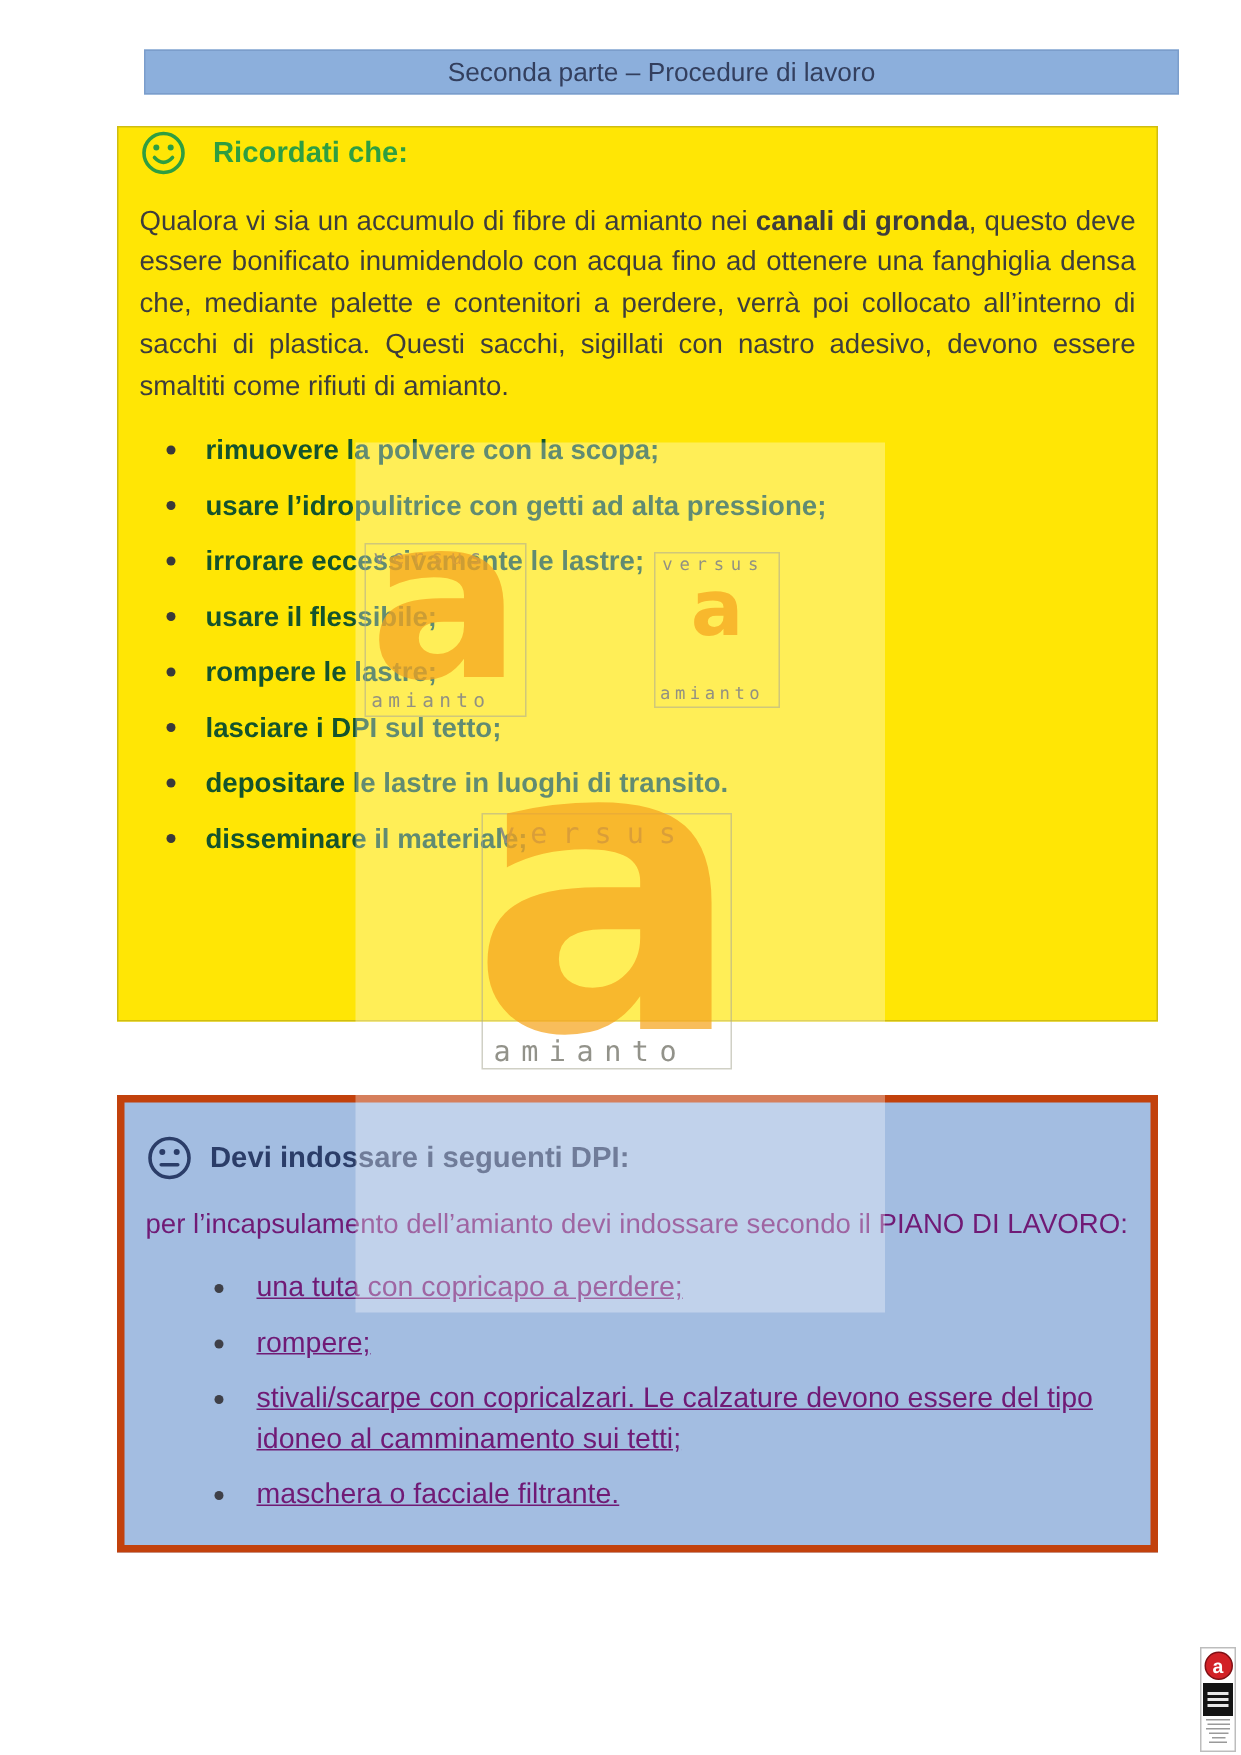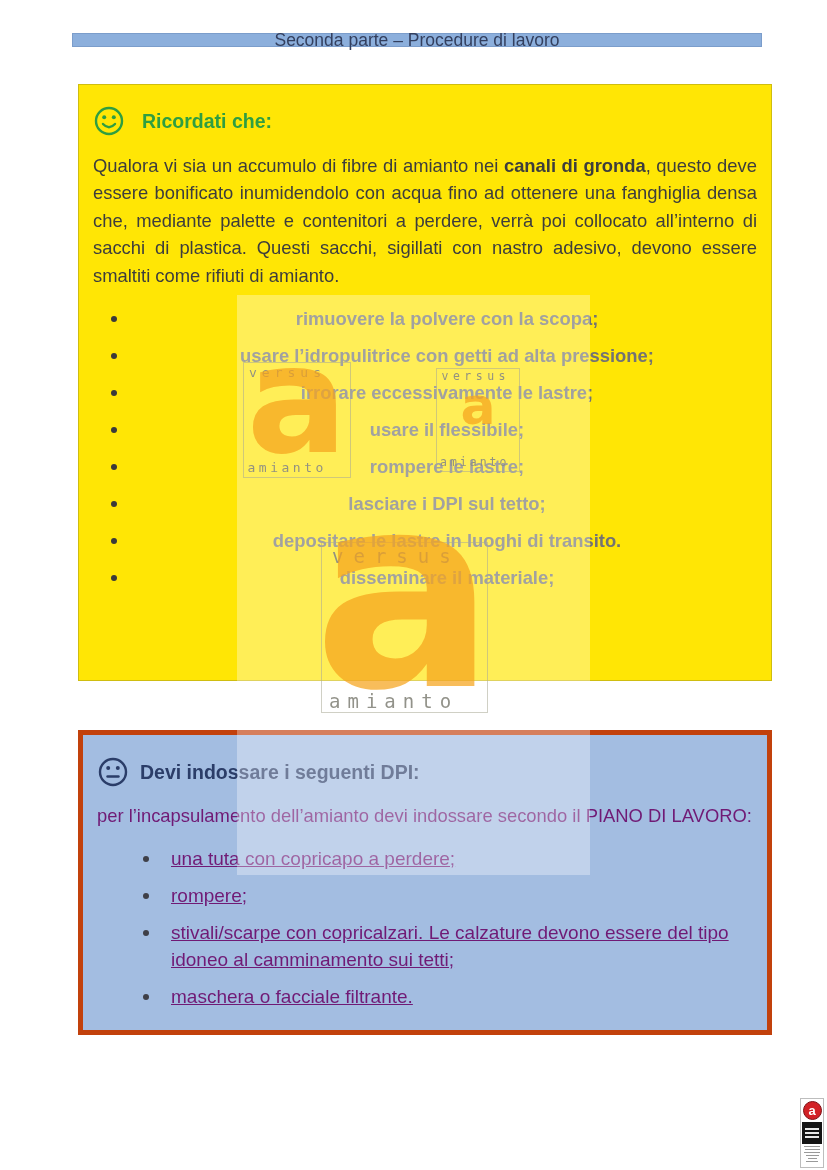--- a/index.html
+++ b/index.html
@@ -5,47 +5,47 @@
   * { margin:0; padding:0; box-sizing:border-box; }
   html,body { background:#ffffff; }
   body { font-family:"Liberation Sans", sans-serif; }
   #page {
     position:relative; width:827px; height:1170px; background:#ffffff;
     overflow:hidden; margin:0 auto;
   }
 
   
   .header-bar {
-    position:absolute; left:72px; top:33px; width:690px; height:14px;
+    position:absolute; left:96px; top:33px; width:690px; height:30px;
     background:#8cafdc; border:1px solid #7b9dcb;
     display:flex; align-items:center; justify-content:center;
     color:#333f5e; font-size:17.5px;
   }
 
   
   .remember-box {
     position:absolute; left:78px; top:84px; width:694px; height:597px;
     background:#ffe605; border:1px solid #cfbd10;
     padding:0 14px;
   }
   .title-row { display:flex; align-items:center; gap:11px; }
-  .remember-box .title-row { margin-top:19px; height:34px;gap:17px; }
+  .remember-box .title-row { height:34px;gap:17px; }
   .face-icon { flex:0 0 auto; display:block; }
   .box-title { font-size:19.5px; font-weight:bold; }
   .remember-box .box-title { color:#2f9e41; }
   .para {
     margin-top:14px; font-size:18.4px; line-height:27.4px; color:#3d3d3d;
     text-align:justify; hyphens:auto;
   }
   .dont-row { margin-top:24px; height:34px; }
   .dont-title { color:#e3241c; }
   ul.dont-list { margin-top:16px; list-style:none; }
   ul.dont-list li {
-    position:relative; padding-left:44px; font-weight:bold; color:#737373;
-    font-size:18.4px; line-height:27px; margin-bottom:10px;text-align:center;
+    position:relative; padding-left:44px; font-weight:bold; color:#14532d;
+    font-size:18.4px; line-height:27px; margin-bottom:10px;
   }
   ul.dont-list li::before {
     content:""; position:absolute; left:18px; top:11px;
     width:6px; height:6px; border-radius:50%; background:#3a3a3a;
   }
 
   
   .dpi-box {
     position:absolute; left:78px; top:730px; width:694px; height:305px;
     background:#a3bde1; border:5px solid #c2410c;

